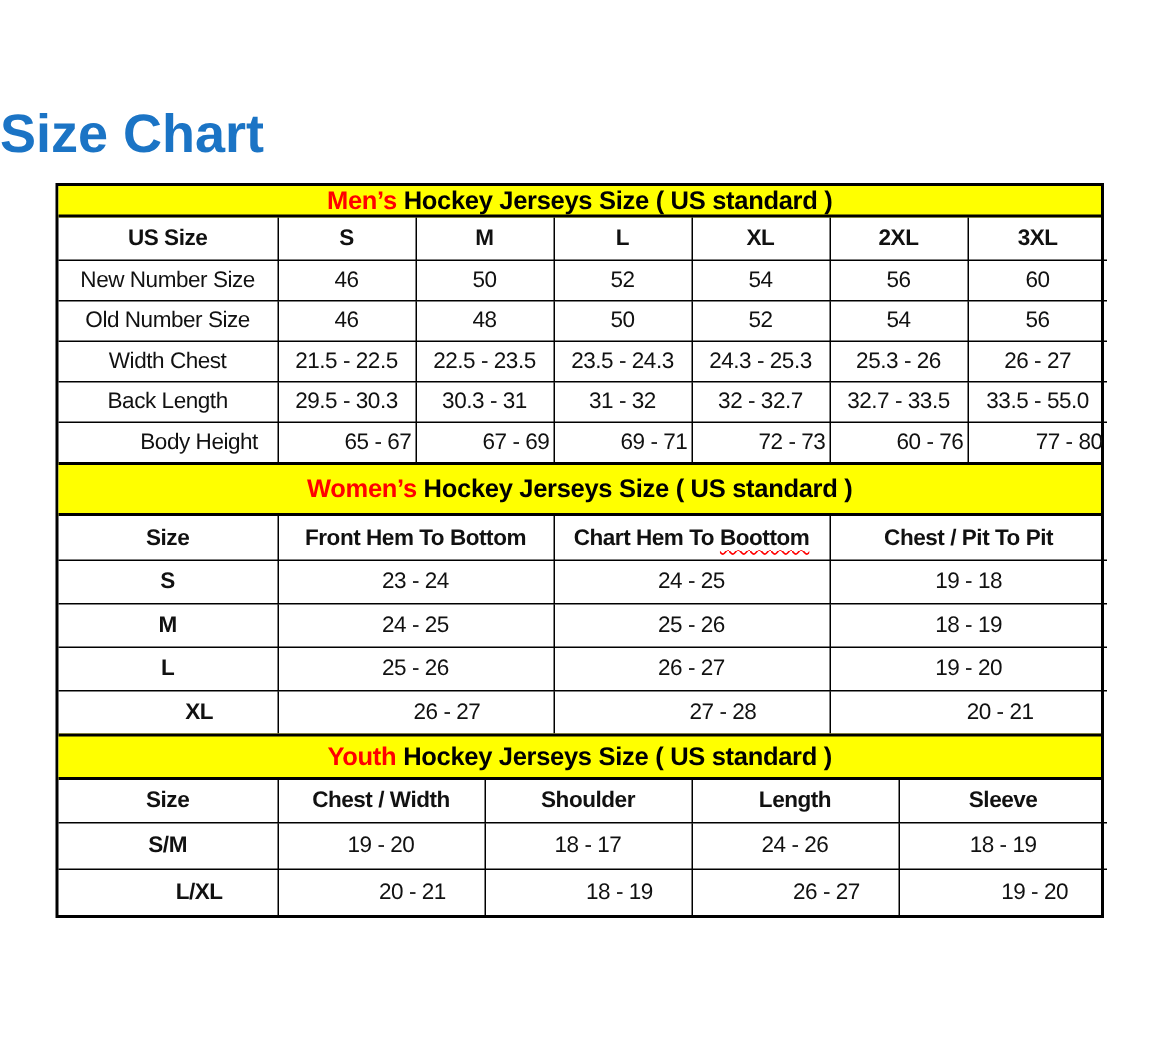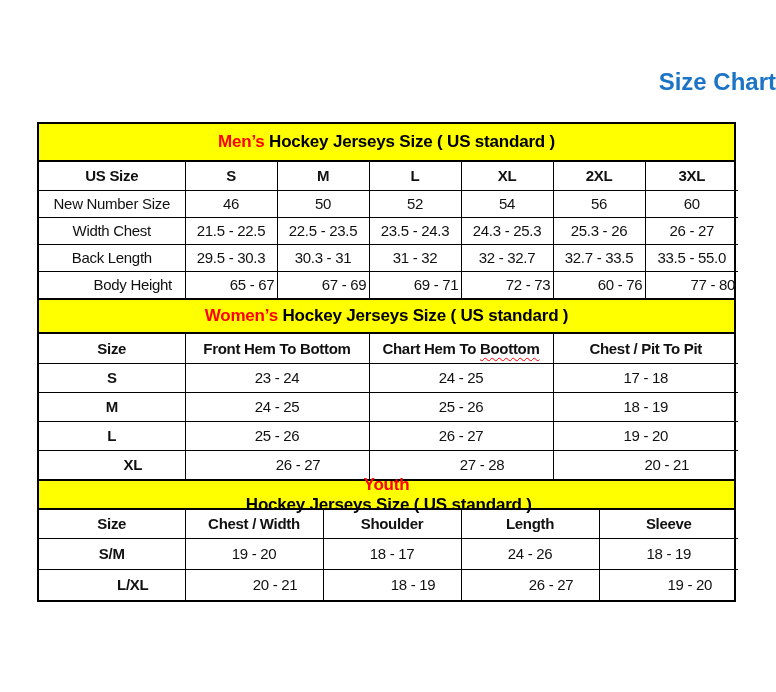--- a/index.html
+++ b/index.html
@@ -6,22 +6,22 @@
   html, body {
     width: 776px; height: 692px;
     background: #ffffff;
     font-family: "Liberation Sans", sans-serif;
     overflow: hidden;
     position: relative;
   }
   .page-title {
     position: absolute;
     top: 68px; left: 0; width: 776px;
-    text-align: right;
-    font-size: 24px;
+    text-align: left;
+    font-size: 36px;
     font-weight: 700;
     color: #1b74c5;
     letter-spacing: 0px;
   }
   .chart-wrap {
     position: absolute;
     left: 37px; top: 122px;
     width: 699px;
     border: 2px solid #000000;
     background: #ffffff;
@@ -32,23 +32,23 @@
     align-items: center;
     justify-content: center;
     font-size: 17px;
     font-weight: 700;
     color: #000000;
     border-bottom: 2px solid #000000;
     letter-spacing: -0.2px;
     white-space: pre;
   }
   .band.mid { border-top: 2px solid #000000; text-align: right; }
-  .band-men   { height: 38px; }
+  .band-men   { height: 21px; }
   .band-women { height: 36px; }
-  .band-youth { height: 31px; flex-direction: column; }
+  .band-youth { height: 31px; }
   .band .hl { color: #ff0000; }
   table.grid {
     width: 100%;
     border-collapse: collapse;
     table-layout: fixed;
   }
   table.grid th, table.grid td {
     border: 1.5px solid #000000;
     text-align: center;
     vertical-align: middle;
@@ -108,20 +108,29 @@
     <tr>
       <td>New Number Size</td>
       <td>46</td>
       <td>50</td>
       <td>52</td>
       <td>54</td>
       <td>56</td>
       <td>60</td>
     </tr>
     <tr>
+      <td>Old Number Size</td>
+      <td>46</td>
+      <td>48</td>
+      <td>50</td>
+      <td>52</td>
+      <td>54</td>
+      <td>56</td>
+    </tr>
+    <tr>
       <td>Width Chest</td>
       <td>21.5 - 22.5</td>
       <td>22.5 - 23.5</td>
       <td>23.5 - 24.3</td>
       <td>24.3 - 25.3</td>
       <td>25.3 - 26</td>
       <td>26 - 27</td>
     </tr>
     <tr>
       <td>Back Length</td>
@@ -157,21 +166,21 @@
         <tr class="head">
       <th>Size</th>
       <th>Front Hem To Bottom</th>
       <th><span>Chart Hem To </span><span class="wavy">Boottom</span></th>
       <th>Chest / Pit To Pit</th>
     </tr>
     <tr>
       <td class="rowlabel-bold">S</td>
       <td>23 - 24</td>
       <td>24 - 25</td>
-      <td>17 - 18</td>
+      <td>19 - 18</td>
     </tr>
     <tr>
       <td class="rowlabel-bold">M</td>
       <td>24 - 25</td>
       <td>25 - 26</td>
       <td>18 - 19</td>
     </tr>
     <tr>
       <td class="rowlabel-bold">L</td>
       <td>25 - 26</td>

